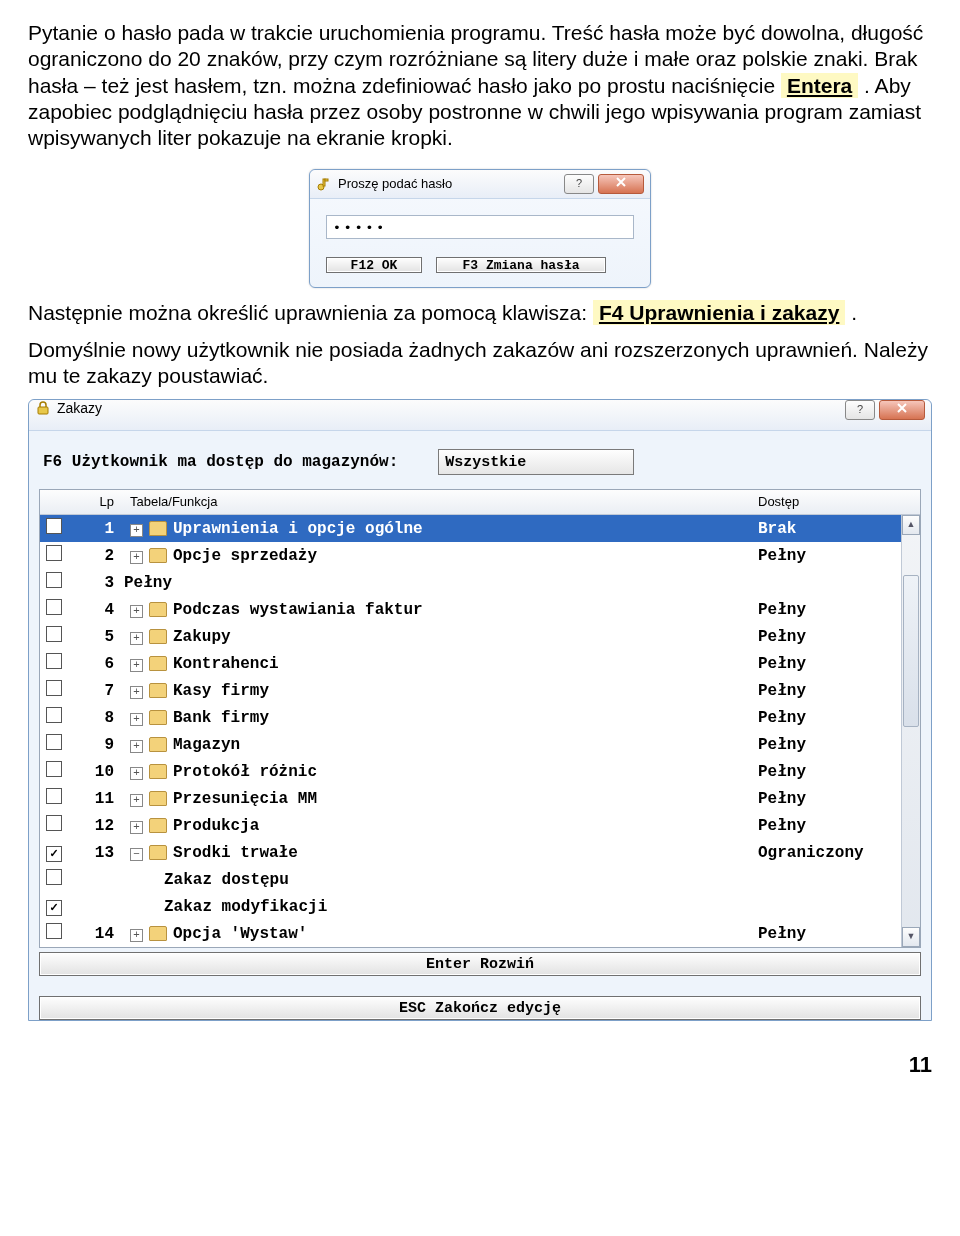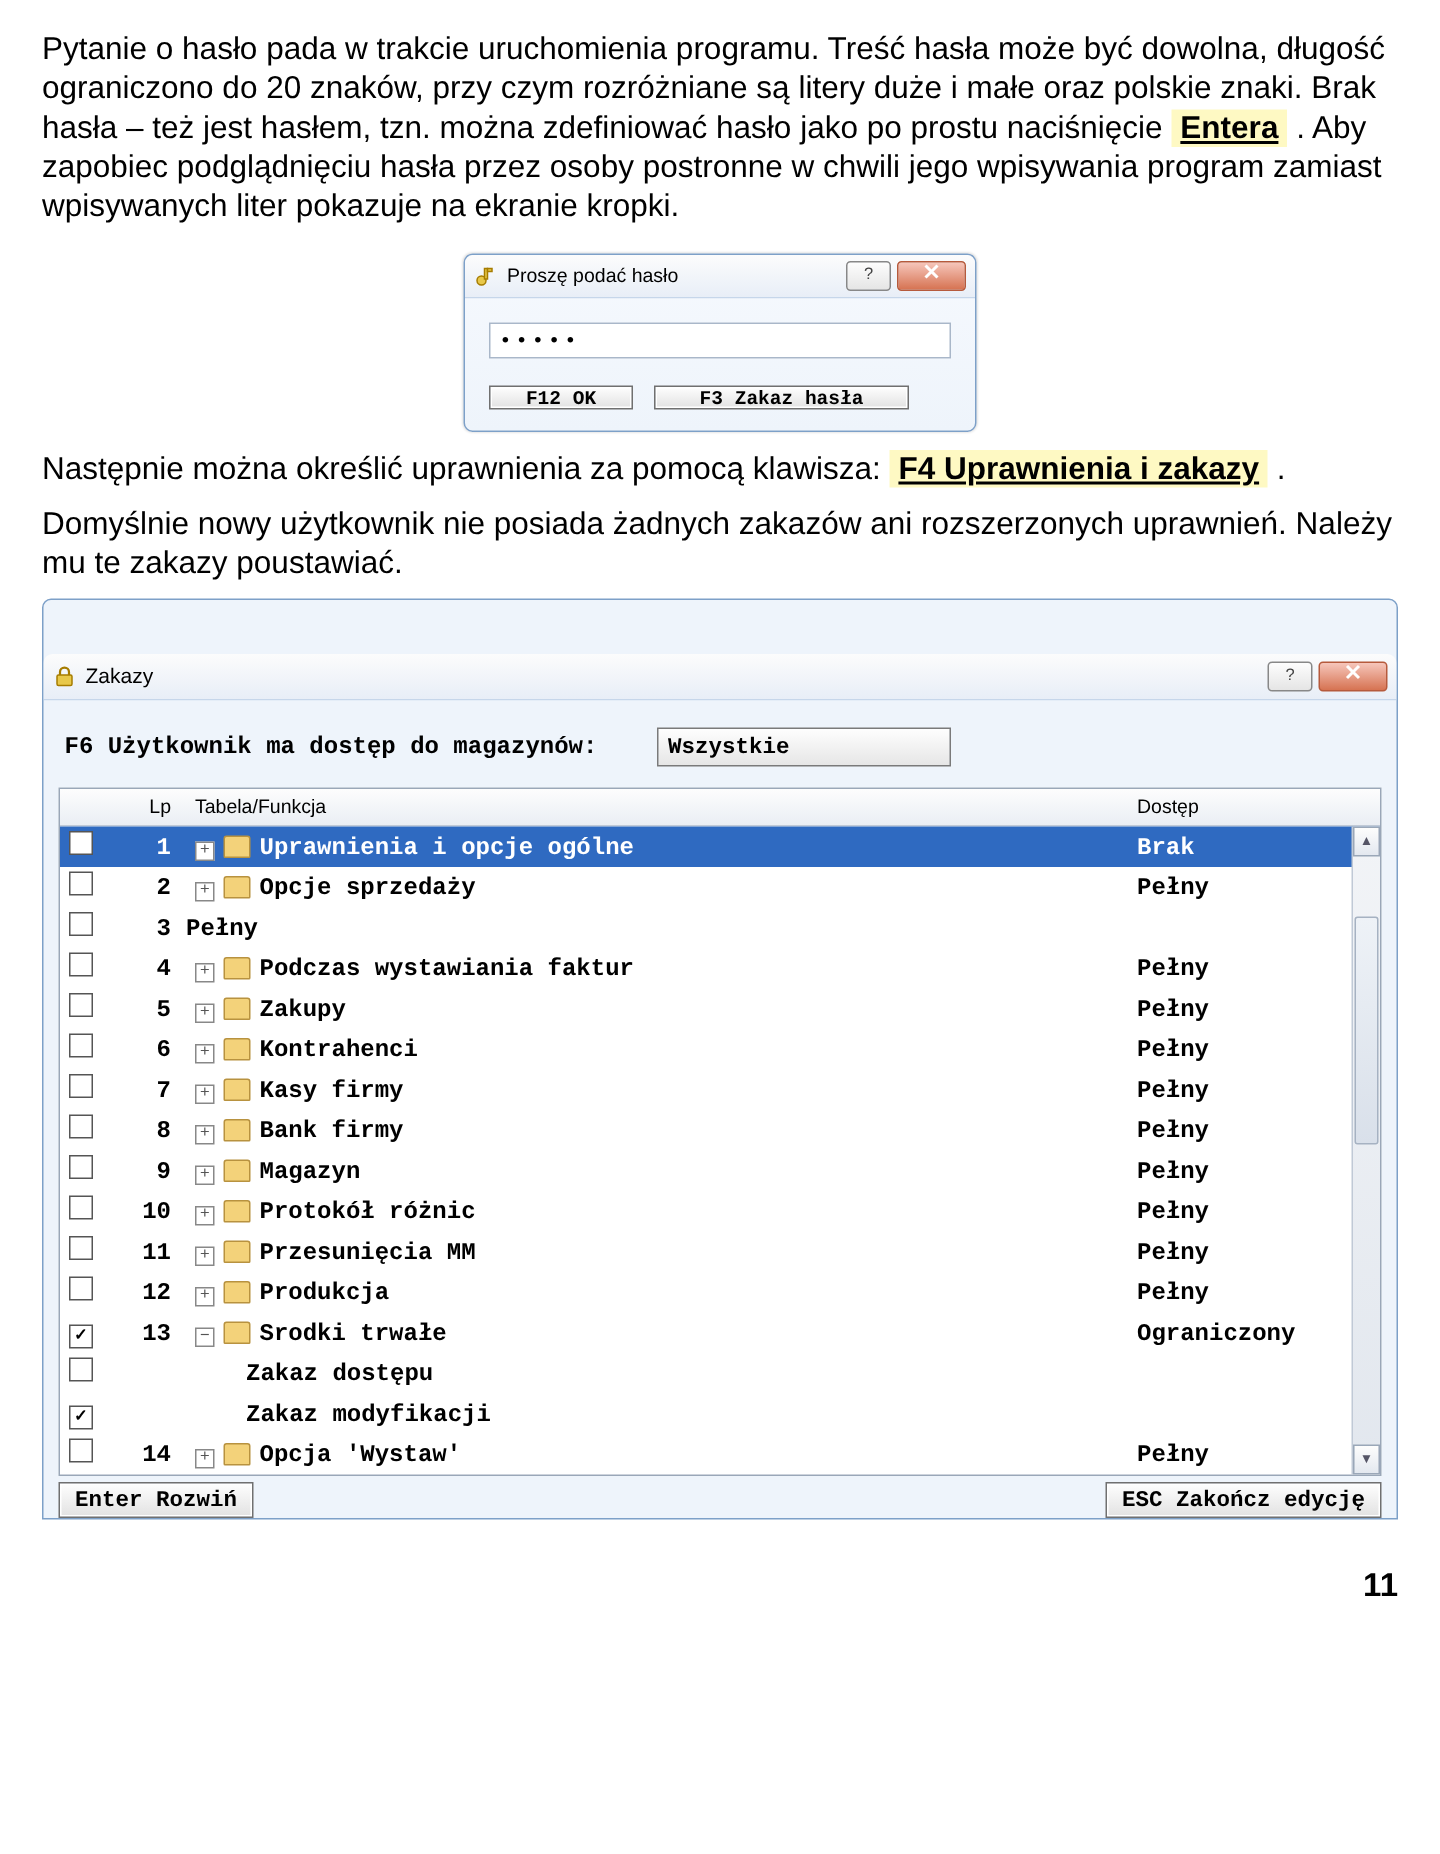--- a/index.html
+++ b/index.html
@@ -71,27 +71,26 @@
   
   .zakazy-window {
     margin-top: 8px;
     border: 1px solid #7da0c8;
     background: #eef4fb;
     border-radius: 6px 6px 0 0;
     font-family: "Tahoma", sans-serif;
     font-size: 14px;
   }
   .zk-titlebar {
-    display:flex; align-items:center;
+    display:flex; align-items:flex-start;
     height: 30px;
     background: linear-gradient(#fcfcfc, #e8eef7);
     border-bottom: 1px solid #c6d6ea;
     border-radius: 6px 6px 0 0;
     padding: 0 6px;
-    margin-top: 36px;
   }
   .zk-titlebar .title { flex:1; color:#000; font-size:14px; }
   .zk-toolbar {
     padding: 18px 14px 14px 14px;
     font-family: "Courier New", monospace;
     font-weight: bold;
     font-size: 16px;
     color:#000;
     display:flex; align-items:center;
   }
@@ -161,21 +160,21 @@
     height:18px; background:linear-gradient(#fdfdfd,#e3e8ef);
     border:1px solid #9aa7b8; font-size:9px; text-align:center; line-height:16px;
     color:#556;
   }
   .sb-thumb {
     position:absolute; left:1px; right:1px; top:60px; height:150px;
     background:linear-gradient(#eef2f7,#d9e0ea);
     border:1px solid #a6b2c2; border-radius:2px;
   }
   .zk-footer {
-    display:flex; margin:4px 10px 0 10px; gap:10px;
+    display:flex; margin:4px 10px 0 10px; gap:10px;flex-direction:column;
   }
   .footer-btn {
     border:1px solid #707070;
     background:linear-gradient(#fefefe,#e2e2e2);
     font-family:"Courier New", monospace; font-weight:bold;
     font-size:15px; height:24px; padding:0 10px;
     box-shadow: inset 0 0 0 1px #fff;
   }
   .footer-spacer { flex:1; }
   .page-num {
@@ -206,21 +205,21 @@
     <div class="sys-btn close">
       <svg width="10" height="10" viewBox="0 0 10 10">
           <path d="M1 1 L9 9 M9 1 L1 9" stroke="#fff" stroke-width="2"></path>
         </svg>
     </div>
   </div>
   <div class="pw-body">
     <input class="pw-input" type="text" value="•••••" style="">
     <div class="pw-btns">
       <button class="win-btn f12">F12 OK</button>
-      <button class="win-btn f3">F3 Zakaz hasła</button>
+      <button class="win-btn f3">F3 Zmiana hasła</button>
     </div>
   </div>
 </div>
 
 <p>
   <span>Następnie można określić uprawnienia za pomocą klawisza: </span>
   <span class="kbd">F4 Uprawnienia i zakazy</span>
   <span>.</span>
 </p>
 

